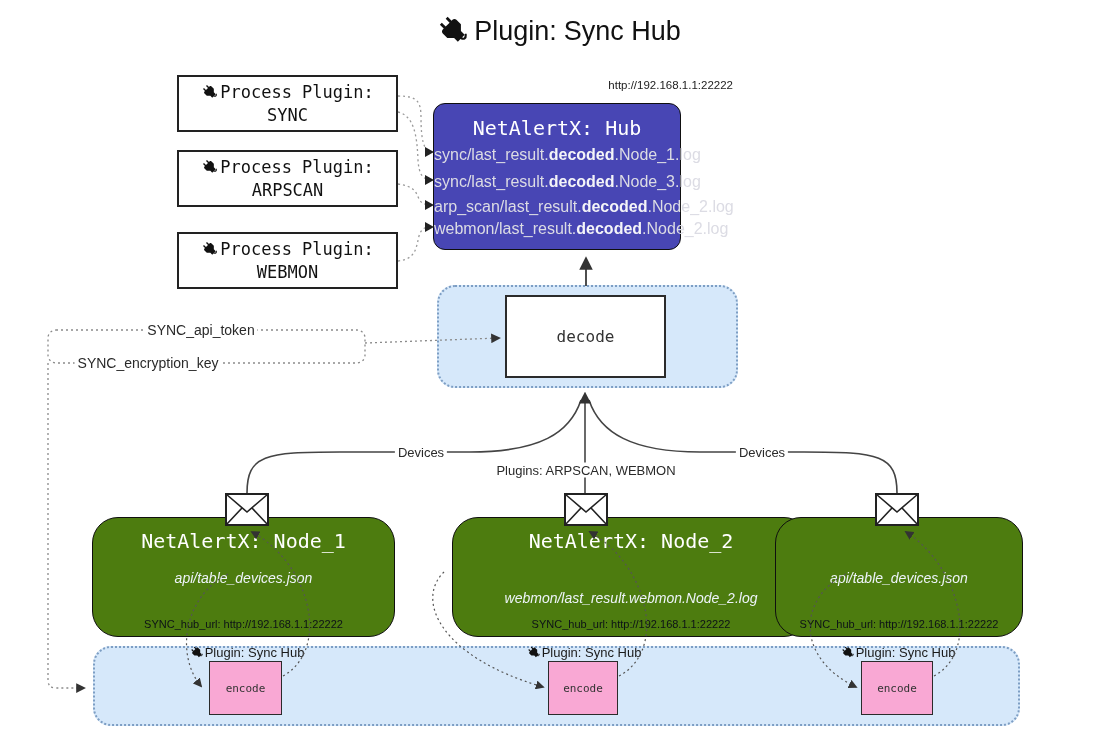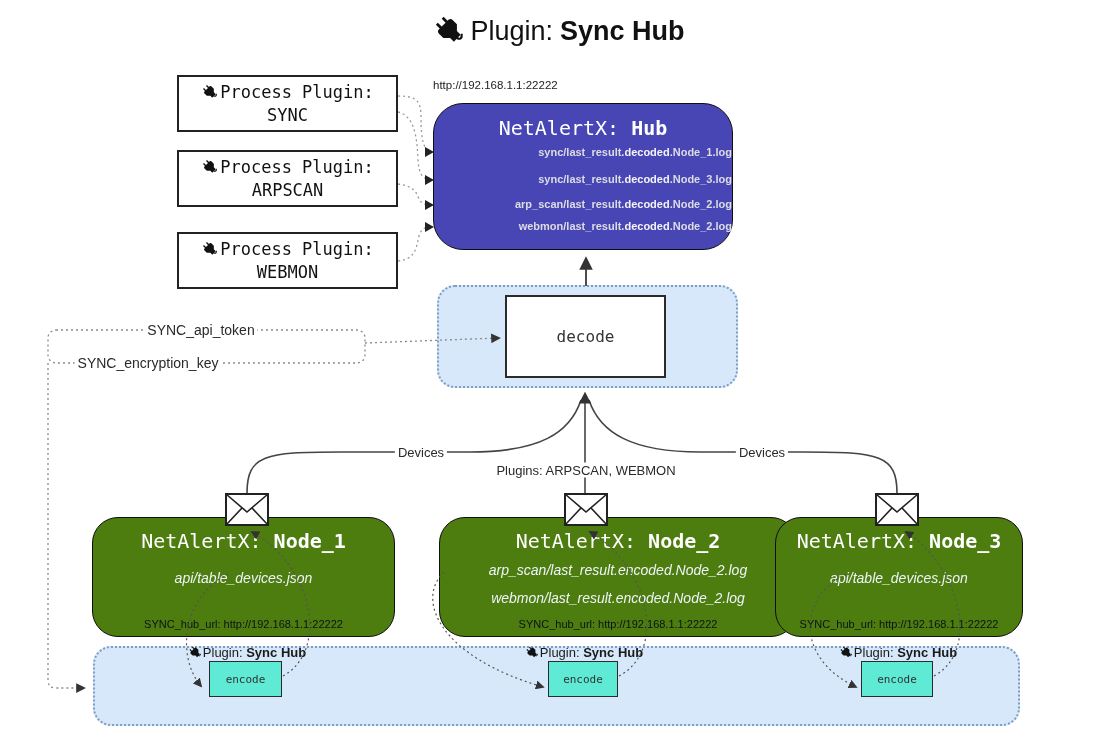--- a/index.html
+++ b/index.html
@@ -1,64 +1,64 @@
 <!DOCTYPE html>
 <html><head>
 <meta charset="utf-8">
 <style>
   html,body{margin:0;padding:0;background:#fff;}
   #canvas{position:relative;width:1117px;height:754px;background:#fff;overflow:hidden;
           font-family:"Liberation Sans",sans-serif;color:#1a1a1a;}
   .abs{position:absolute;}
   .mono{font-family:"DejaVu Sans Mono","Liberation Mono",monospace;}
-  .b{font-weight:700;}
+  .b{font-weight:400;}
   svg.plug{display:inline-block;fill:#111;vertical-align:middle;}
 
   
   #title{left:0;right:0;top:16px;text-align:center;font-size:27px;color:#111;}
   #title .b{margin-left:7px;}
   #title svg.plug{width:33px;height:33px;margin-right:5px;margin-top:-6px;}
 
   
   .pbox{left:177px;width:221px;height:57px;background:#fff;border:2px solid #222;
         box-sizing:border-box;display:flex;flex-direction:column;justify-content:center;
         align-items:center;font-size:17px;line-height:1.3;color:#111;z-index:10;}
   .pbox svg.plug{width:17px;height:17px;margin-right:2px;margin-top:-3px;}
 
   
-  #huburl{left:433px;width:300px;top:79px;text-align:left;font-size:11.5px;color:#222;}
-  #hub{left:433px;top:103px;width:300px;height:147px;background:#4846b4;
-       border:1.6px solid #0f0f0f;border-radius:30px;box-sizing:border-box;z-index:10;}
+  #huburl{left:433px;width:300px;top:79px;text-align:right;font-size:11.5px;color:#222;}
+  #hub{left:433px;top:103px;width:248px;height:147px;background:#4846b4;
+       border:1.6px solid #0f0f0f;border-radius:12px;box-sizing:border-box;z-index:10;}
   #hub .htitle{position:absolute;top:12px;width:100%;text-align:center;font-size:20px;color:#fff;}
-  .hublog{position:absolute;width:100%;text-align:right;font-size:11px;color:#dcdce4;font-weight:bold;}
+  .hublog{position:absolute;width:100%;text-align:center;font-size:16px;color:#dcdce4;}
   .hublog b{color:#f4f4f8;}
 
   
   .lblue{background:#d6e8fa;border:2px dotted #7d9ec4;border-radius:18px;box-sizing:border-box;}
   #deccont{left:437px;top:285px;width:301px;height:103px;z-index:5;}
   #decbox{left:505px;top:295px;width:161px;height:83px;background:#fff;border:2px solid #2b2b2b;
           box-sizing:border-box;display:flex;align-items:center;justify-content:center;
           font-size:16px;color:#333;z-index:12;}
 
   
   .node{top:517px;height:120px;background:#4d7c0f;border:1.6px solid #0f0f0f;
         border-radius:26px;box-sizing:border-box;z-index:10;}
-  #node1{left:92px;width:303px;} #node2{left:439px;width:358px;} #node3{left:775px;width:248px;}
+  #node1{left:92px;width:303px;} #node2{left:452px;width:358px;} #node3{left:775px;width:248px;}
   .ntitle{position:absolute;top:11px;width:100%;text-align:center;font-size:20px;color:#fff;}
   .nfile{position:absolute;width:100%;text-align:center;font-size:14px;color:#eef4fa;font-style:italic;}
   .nurl{position:absolute;top:100px;width:100%;text-align:center;font-size:11px;color:#0d1217;}
   .env{z-index:30;top:493px;width:44px;height:33px;}
   #env1{left:225px;} #env2{left:564px;} #env3{left:875px;}
 
   
   #bcont{left:93px;top:646px;width:927px;height:80px;z-index:4;}
   .elabel{top:645px;transform:translateX(-50%);white-space:nowrap;font-size:13px;
           color:#1a1a1a;z-index:20;}
   .elabel svg.plug{width:14px;height:14px;margin-right:1px;margin-top:-3px;}
-  .ebox{top:661px;height:36px;background:#5eead4;border:1.8px solid #2b2b2b;box-sizing:border-box;
+  .ebox{top:661px;height:54px;background:#f9a8d4;border:1.8px solid #2b2b2b;box-sizing:border-box;
         display:flex;align-items:center;justify-content:center;font-size:11px;color:#333;z-index:20;}
   #ebox1{left:209px;width:73px;} #ebox2{left:548px;width:70px;} #ebox3{left:861px;width:72px;}
 
   
   .chip{transform:translate(-50%,-50%);background:#fff;padding:0 3px;white-space:nowrap;
         font-size:13px;color:#2a2a2a;z-index:60;}
   #lbl-token{left:163px;top:330px;font-size:14px;margin-left:38px;}
   #lbl-key{left:148px;top:363px;font-size:14px;}
   #lbl-dev-l{left:421px;top:452px;}
   #lbl-dev-r{left:762px;top:452px;}
@@ -121,26 +121,24 @@
   <div id="deccont" class="abs lblue"></div>
   <div id="decbox" class="abs mono">decode</div>
 
   <div id="node1" class="node abs">
     <div class="ntitle mono"><span>NetAlertX:</span> <span class="b">Node_1</span></div>
     <div class="nfile" style="top:52px">api/table_devices.json</div>
     <div class="nurl">SYNC_hub_url: http://192.168.1.1:22222</div>
   </div>
   <div id="node2" class="node abs">
     <div class="ntitle mono"><span>NetAlertX:</span> <span class="b">Node_2</span></div>
-    <div class="nfile" style="top:44px">arp_scan/last_result.encoded.Node_2.log</div>
-    <div class="nfile" style="top:72px">webmon/last_result.encoded.Node_2.log</div>
+    <div class="nfile" style="top:72px">webmon/last_result.webmon.Node_2.log</div>
     <div class="nurl">SYNC_hub_url: http://192.168.1.1:22222</div>
   </div>
   <div id="node3" class="node abs">
-    <div class="ntitle mono"><span>NetAlertX:</span> <span class="b">Node_3</span></div>
     <div class="nfile" style="top:52px">api/table_devices.json</div>
     <div class="nurl">SYNC_hub_url: http://192.168.1.1:22222</div>
   </div>
 
   <svg id="env1" class="env abs">
       <use href="#env-sym"></use>
     </svg>
   <svg id="env2" class="env abs">
       <use href="#env-sym"></use>
     </svg>

